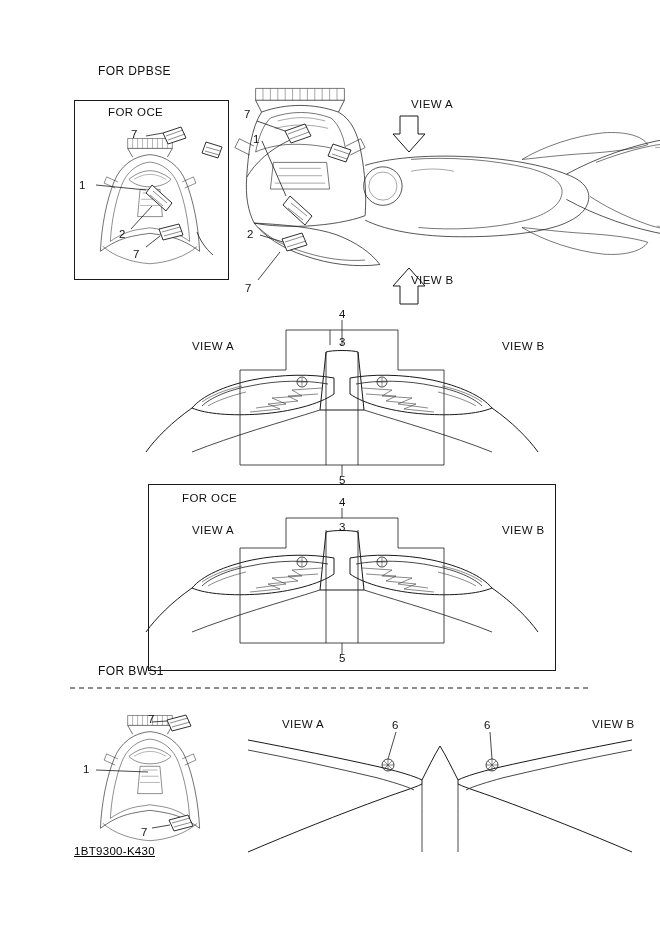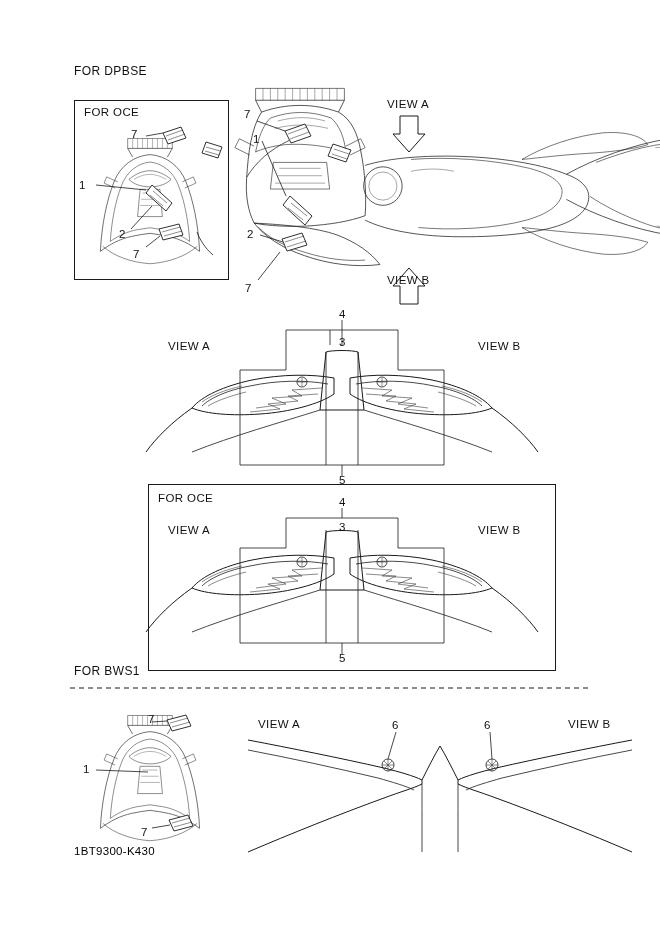--- a/index.html
+++ b/index.html
@@ -21,20 +21,21 @@
     width: 660px;
     height: 934px;
   }
   .lbl {
     position: absolute;
     font-family: "Liberation Sans", sans-serif;
     font-size: 11.5px;
     letter-spacing: 0.4px;
     color: #111;
     white-space: nowrap;
+    margin-left: 24px;
   }
   .lbl.big {
     font-size: 12px;
   }
   .num {
     position: absolute;
     font-family: "Liberation Sans", sans-serif;
     font-size: 11.5px;
     color: #111;
     white-space: nowrap;
@@ -42,20 +43,21 @@
   .box {
     position: absolute;
     border: 1px solid #1a1a1a;
     box-sizing: border-box;
   }
   .partno {
     position: absolute;
     font-family: "Liberation Sans", sans-serif;
     font-size: 11.5px;
     letter-spacing: 0.3px;
+    text-decoration: underline;
   }
   svg {
     position: absolute;
     left: 0; top: 0;
     overflow: visible;
   }
   .ln { stroke: #1a1a1a; fill: none; stroke-width: 1; }
   .ln-thin { stroke: #1a1a1a; fill: none; stroke-width: 0.8; }
   .ln-hair { stroke: #3a3a3a; fill: none; stroke-width: 0.6; }
   .dash { stroke: #1a1a1a; fill: none; stroke-width: 1; stroke-dasharray: 5 4; }

